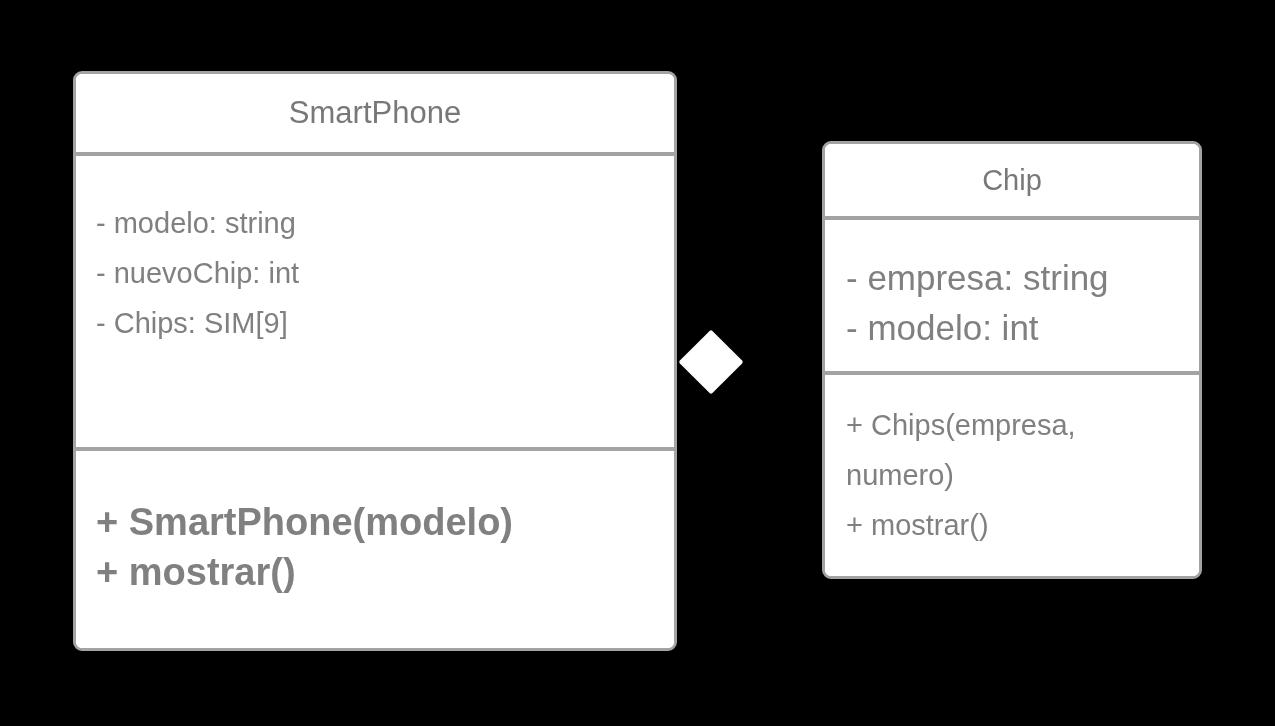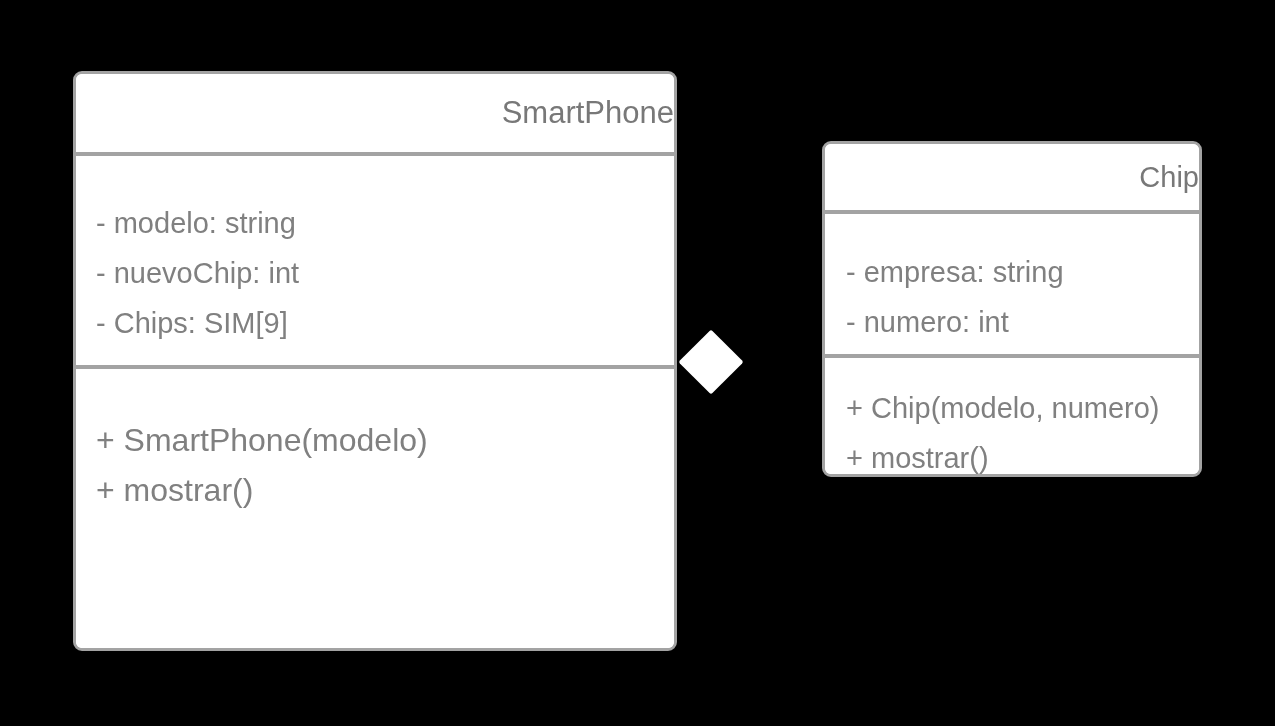--- a/index.html
+++ b/index.html
@@ -34,21 +34,21 @@
     box-sizing: border-box;
     display: flex;
     flex-direction: column;
     overflow: hidden;
   }
 
   .uml-name-compartment {
     box-sizing: border-box;
     display: flex;
     align-items: center;
-    justify-content: flex-end;
+    justify-content: center;
     border-bottom: 4px solid #a3a3a3;
     background: #ffffff;
   }
 
   .uml-class-name {
     color: #787878;
     text-align: center;
     white-space: nowrap;
   }
 
@@ -76,56 +76,57 @@
     height: 580px;
   }
   #smartphone-class .uml-name-compartment {
     height: 82px;
   }
   #smartphone-class .uml-class-name {
     font-size: 31px;
     line-height: 36px;
   }
   #smartphone-attributes {
-    height: 213px;
+    height: 295px;
     padding: 42px 0 0 20px;
   }
   #smartphone-attributes .uml-member {
     font-size: 29px;
     line-height: 50px;
   }
   #smartphone-methods {
     flex: 1 1 auto;
     padding: 46px 0 0 20px;
   }
   #smartphone-methods .uml-member {
-    font-size: 32px;
+    font-size: 38px;
     line-height: 50px;
+    font-weight: bold;
   }
 
   
   #chip-class {
     left: 822px;
     top: 141px;
     width: 380px;
-    height: 336px;
+    height: 438px;
   }
   #chip-class .uml-name-compartment {
     height: 76px;
   }
   #chip-class .uml-class-name {
     font-size: 29px;
     line-height: 34px;
   }
   #chip-attributes {
     height: 155px;
     padding: 33px 0 0 21px;
   }
   #chip-attributes .uml-member {
-    font-size: 29px;
+    font-size: 35px;
     line-height: 50px;
   }
   #chip-methods {
     flex: 1 1 auto;
     padding: 25px 18px 0 21px;
   }
   #chip-methods .uml-member {
     font-size: 29px;
     line-height: 50px;
   }
@@ -175,23 +176,23 @@
   </div>
 
   <div class="uml-class" id="chip-class">
 
     <div class="uml-name-compartment">
       <span class="uml-class-name">Chip</span>
     </div>
 
     <div class="uml-compartment with-rule" id="chip-attributes">
       <div class="uml-member">- empresa: string</div>
-      <div class="uml-member">- numero: int</div>
+      <div class="uml-member">- modelo: int</div>
     </div>
 
     <div class="uml-compartment" id="chip-methods">
-      <div class="uml-member">+ Chip(modelo, numero)</div>
+      <div class="uml-member">+ Chips(empresa, numero)</div>
       <div class="uml-member">+ mostrar()</div>
     </div>
 
   </div>
 
 </div>
 
 </body></html>

